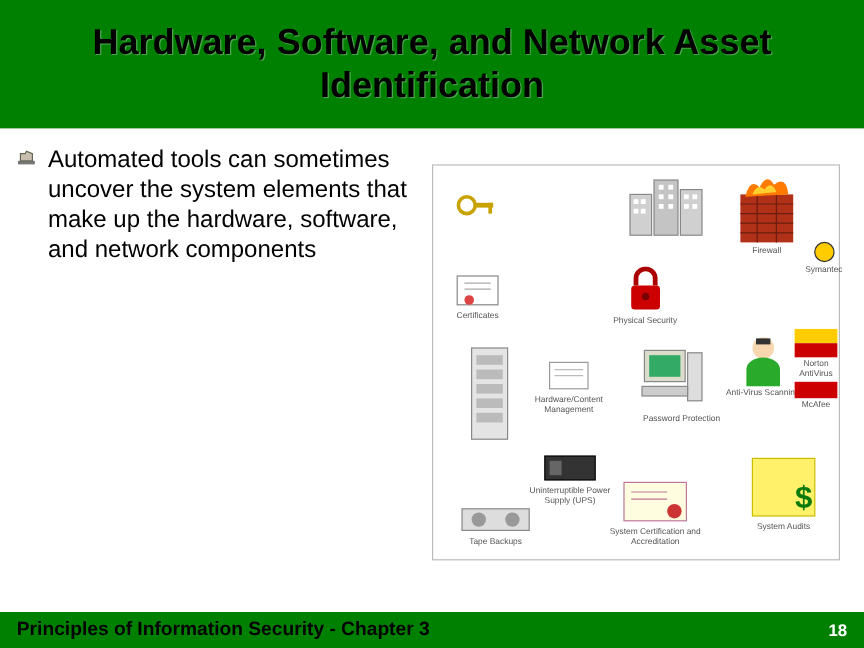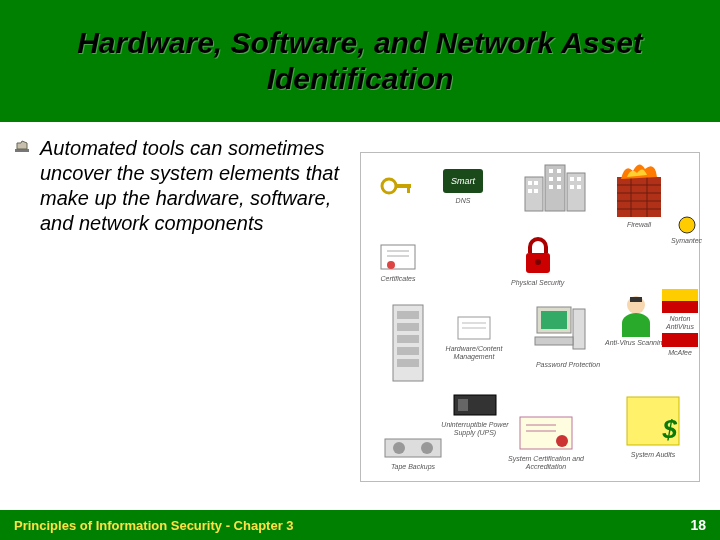--- a/index.html
+++ b/index.html
@@ -6,40 +6,38 @@
   body {
     width: 720px;
     height: 540px;
     font-family: Arial, Helvetica, sans-serif;
     background: #ffffff;
     position: relative;
     overflow: hidden;
   }
   .title-bar {
     background: #008000;
-    height: 122px;
+    height: 107px;
     display: flex;
     align-items: center;
     justify-content: center;
     padding: 6px 10px;
-    font-style: italic;
   }
   .title-bar h1 {
     color: #000;
     font-size: 30px;
     font-weight: bold;
     text-align: center;
     line-height: 1.2;
     text-shadow: 1px 1px 0 rgba(255,255,255,0.3);
   }
   .body-area {
     display: flex;
     padding: 10px 10px 0 10px;
     height: 400px;
-    font-style: italic;
   }
   .text-col {
     width: 330px;
     padding-left: 30px;
     padding-top: 4px;
   }
   .bullet {
     position: relative;
     font-size: 20px;
     line-height: 1.25;
@@ -84,22 +82,22 @@
     bottom: 0;
     width: 100%;
     height: 30px;
     background: #008000;
     display: flex;
     align-items: center;
     justify-content: space-between;
     padding: 0 14px;
   }
   .footer-bar .ft-left {
-    color: #fde047;
-    font-size: 13px;
+    color: #000000;
+    font-size: 16px;
     font-weight: bold;
   }
   .footer-bar .ft-right {
     color: #fff;
     font-size: 14px;
     font-weight: bold;
   }
   
   .shp { display:block; }
 </style>
@@ -125,27 +123,20 @@
 
   <div class="image-col">
     <div class="diagram">
 
       <div class="dg-item" style="left:18px;top:20px">
         <svg width="36" height="26">
             <circle cx="10" cy="13" r="7" fill="none" stroke="#c7a200" stroke-width="3"></circle>
             <rect x="16" y="11" width="16" height="4" fill="#c7a200"></rect>
             <rect x="28" y="11" width="3" height="9" fill="#c7a200"></rect>
           </svg>
-      </div>
-      <div class="dg-item" style="left:80px;top:14px">
-        <svg width="44" height="28">
-            <rect x="2" y="2" width="40" height="24" rx="3" fill="#1a4a1a"></rect>
-            <text x="22" y="17" fill="#fff" font-size="9" text-anchor="middle" font-family="Arial">Smart</text>
-          </svg>
-        <span class="dg-lbl">DNS</span>
       </div>
       <div class="dg-item" style="left:160px;top:6px">
         <svg width="68" height="56">
             <rect x="4" y="18" width="18" height="34" fill="#d0d0d0" stroke="#888"></rect>
             <rect x="24" y="6" width="20" height="46" fill="#c4c4c4" stroke="#888"></rect>
             <rect x="46" y="14" width="18" height="38" fill="#d0d0d0" stroke="#888"></rect>
             <g fill="#fff">
               <rect x="7" y="22" width="4" height="4"></rect>
               <rect x="13" y="22" width="4" height="4"></rect>
               <rect x="7" y="30" width="4" height="4"></rect>

